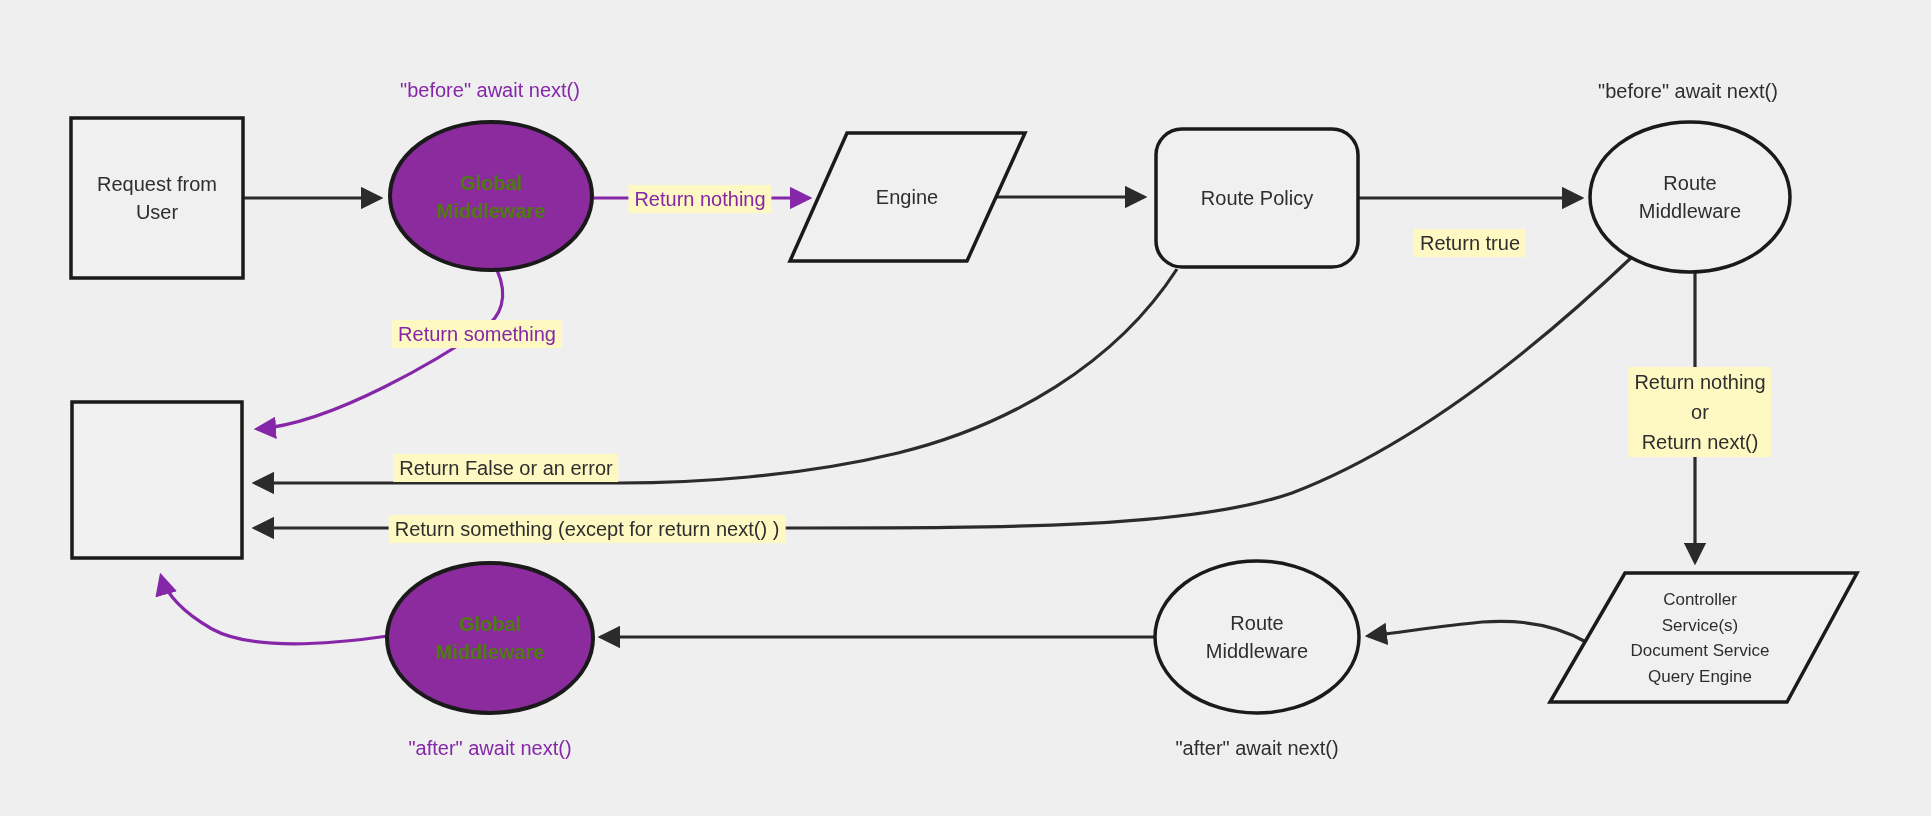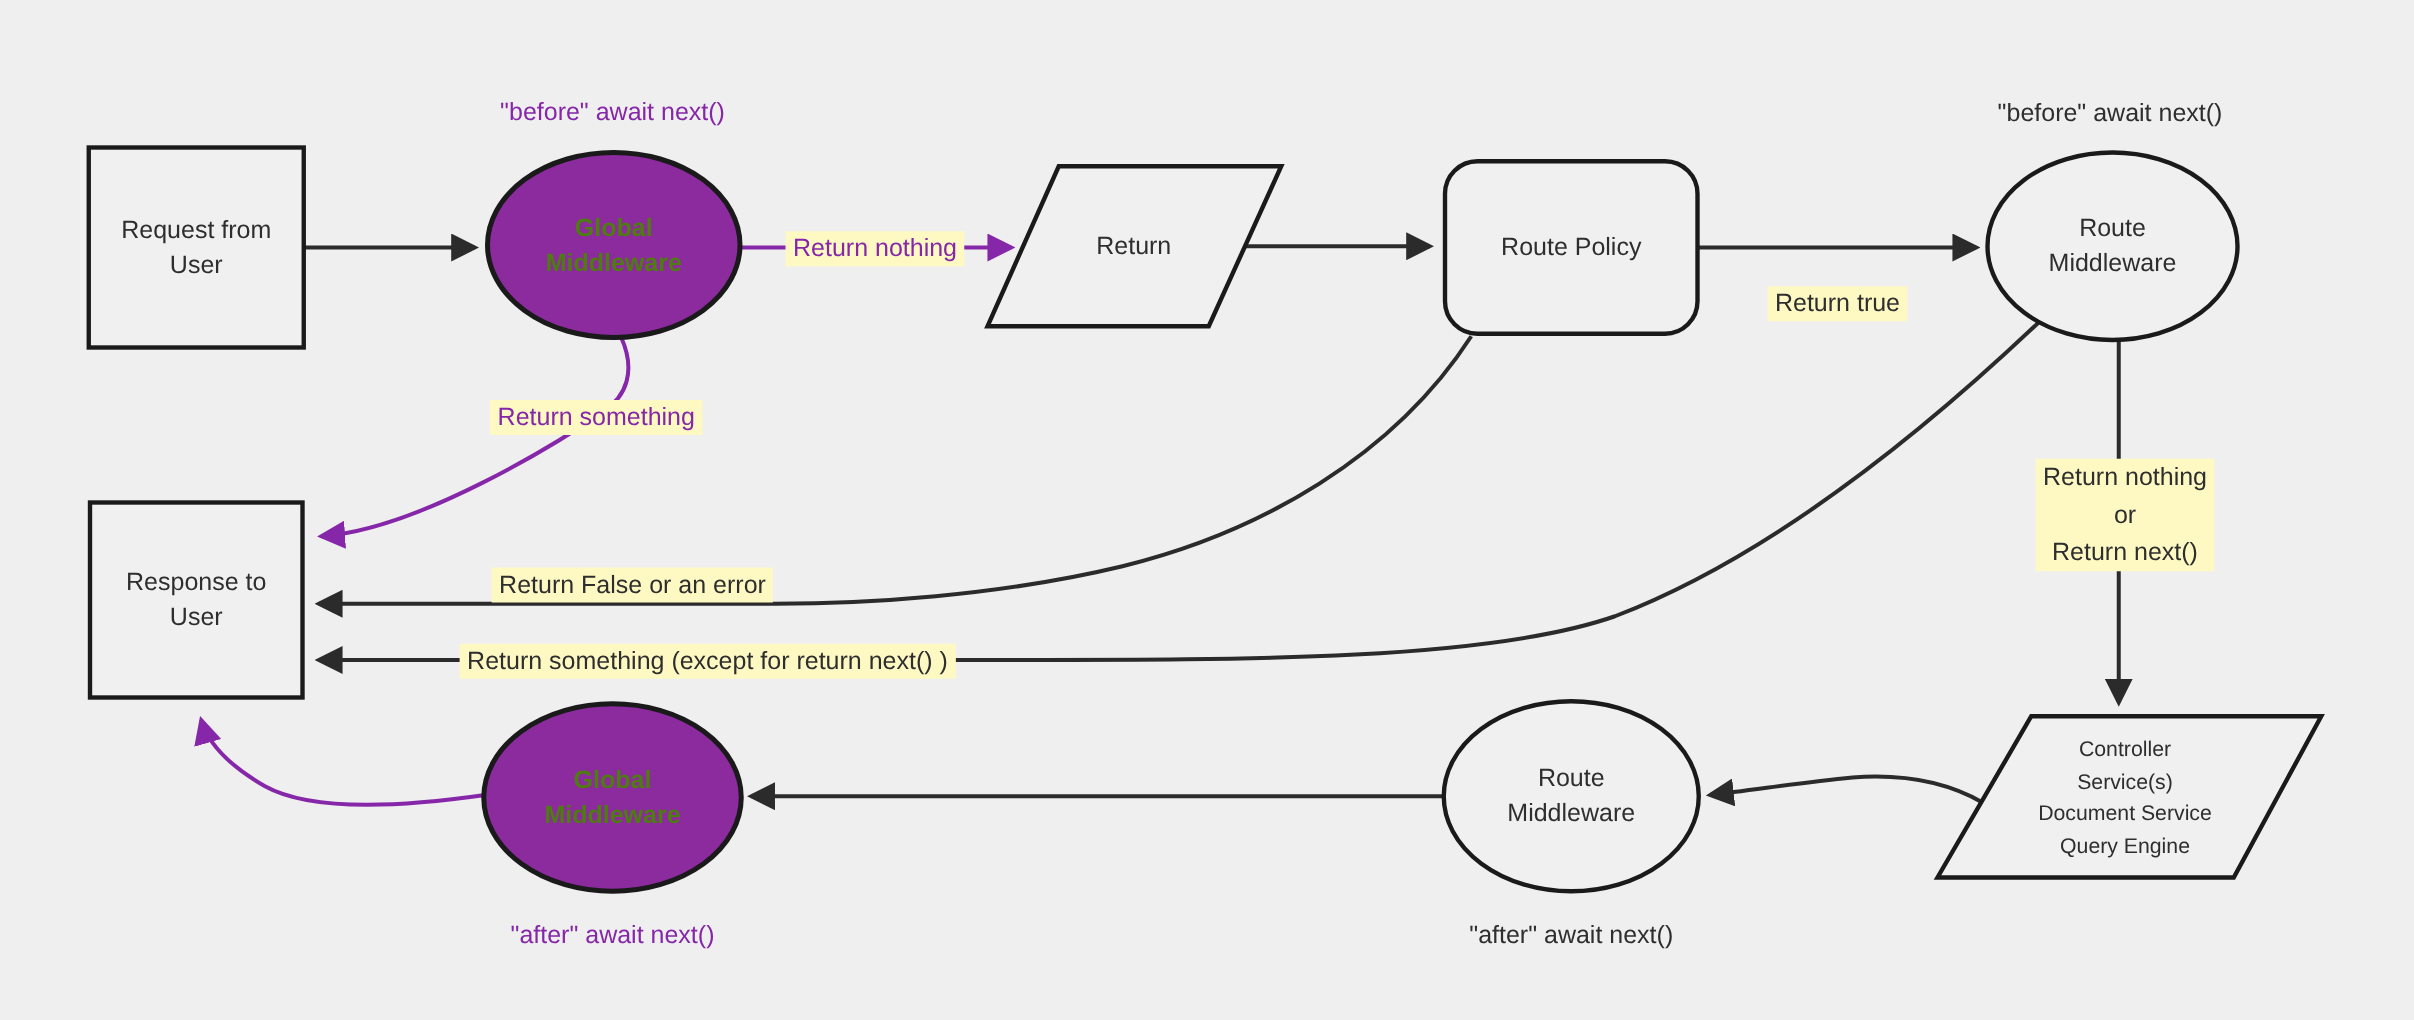--- a/index.html
+++ b/index.html
@@ -62,41 +62,40 @@
     <rect x="1156" y="129" width="202" height="138" rx="26" fill="#f0f0f0" stroke="#1a1a1a" stroke-width="3.5"></rect>
     <ellipse cx="1690" cy="197" rx="100" ry="75" fill="#f0f0f0" stroke="#1a1a1a" stroke-width="3.5"></ellipse>
     <path d="M 1625,573 L 1857,573 L 1787,702 L 1550,702 Z" fill="#f0f0f0" stroke="#1a1a1a" stroke-width="3.5"></path>
     <ellipse cx="1257" cy="637" rx="102" ry="76" fill="#f0f0f0" stroke="#1a1a1a" stroke-width="3.5"></ellipse>
     <ellipse cx="490" cy="638" rx="103" ry="75" fill="#8b2b9e" stroke="#1a1a1a" stroke-width="4"></ellipse>
     <rect x="72" y="402" width="170" height="156" fill="#f0f0f0" stroke="#1a1a1a" stroke-width="3.5"></rect>
   </svg>
 
   <div class="lbl wrap node-label" style="left:157px;top:198px;width:150px;">Request from User</div>
   <div class="lbl wrap node-label bold-white" style="left:491px;top:197px;width:130px;">Global Middleware</div>
-  <div class="lbl node-label" style="left:907px;top:197px;">Return</div>
+  <div class="lbl node-label" style="left:907px;top:197px;">Engine</div>
   <div class="lbl node-label" style="left:1257px;top:198px;">Route Policy</div>
   <div class="lbl wrap node-label" style="left:1690px;top:197px;width:130px;">Route Middleware</div>
   <div class="lbl stack small" style="left:1700px;top:638px;">
     <div>Controller</div>
     <div>Service(s)</div>
     <div>Document Service</div>
     <div>Query Engine</div>
   </div>
   <div class="lbl wrap node-label" style="left:1257px;top:637px;width:130px;">Route Middleware</div>
   <div class="lbl wrap node-label bold-white" style="left:490px;top:638px;width:130px;">Global Middleware</div>
-  <div class="lbl wrap node-label" style="left:157px;top:480px;width:150px;">Response to User</div>
 
   <div class="lbl purple" style="left:490px;top:90px;">"before" await next()</div>
   <div class="lbl purple bg" style="left:700px;top:199px;">Return nothing</div>
   <div class="lbl bg" style="left:1470px;top:199px;margin-top:44px;">Return true</div>
   <div class="lbl" style="left:1688px;top:91px;">"before" await next()</div>
   <div class="lbl stack bg" style="left:1700px;top:412px;line-height:30px;">
     <div>Return nothing</div>
     <div>or</div>
     <div>Return next()</div>
   </div>
   <div class="lbl bg" style="left:506px;top:468px;">Return False or an error</div>
-  <div class="lbl bg" style="left:566px;top:529px;">Return something (except for return next() )</div>
+  <div class="lbl bg" style="left:587px;top:529px;">Return something (except for return next() )</div>
   <div class="lbl purple bg" style="left:477px;top:334px;">Return something</div>
   <div class="lbl" style="left:1257px;top:748px;">"after" await next()</div>
   <div class="lbl purple" style="left:490px;top:748px;">"after" await next()</div>
 
 </div>
 
 </body></html>

